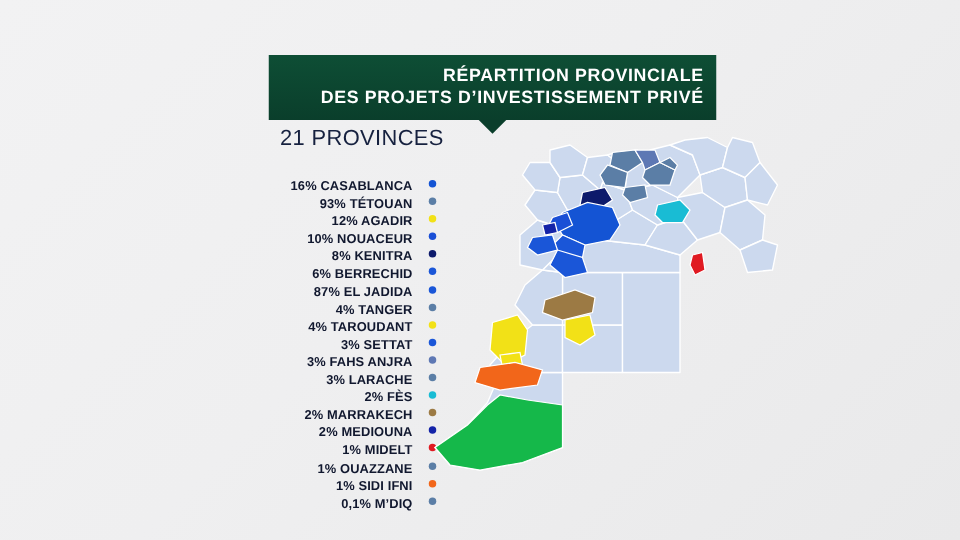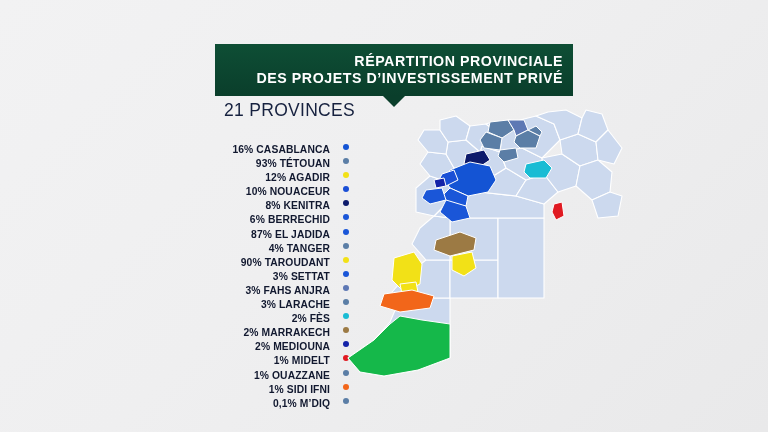--- a/index.html
+++ b/index.html
@@ -144,21 +144,21 @@
       </div>
       <div class="legend-row">
         <span class="legend-label">87% EL JADIDA</span>
         <span class="legend-dot" style="background: rgb(26, 86, 216);"></span>
       </div>
       <div class="legend-row">
         <span class="legend-label">4% TANGER</span>
         <span class="legend-dot" style="background: rgb(91, 126, 166);"></span>
       </div>
       <div class="legend-row">
-        <span class="legend-label">90% TAROUDANT</span>
+        <span class="legend-label">4% TAROUDANT</span>
         <span class="legend-dot" style="background: rgb(242, 225, 23);"></span>
       </div>
       <div class="legend-row">
         <span class="legend-label">3% SETTAT</span>
         <span class="legend-dot" style="background: rgb(26, 86, 216);"></span>
       </div>
       <div class="legend-row">
         <span class="legend-label">3% FAHS ANJRA</span>
         <span class="legend-dot" style="background: rgb(94, 120, 180);"></span>
       </div>

